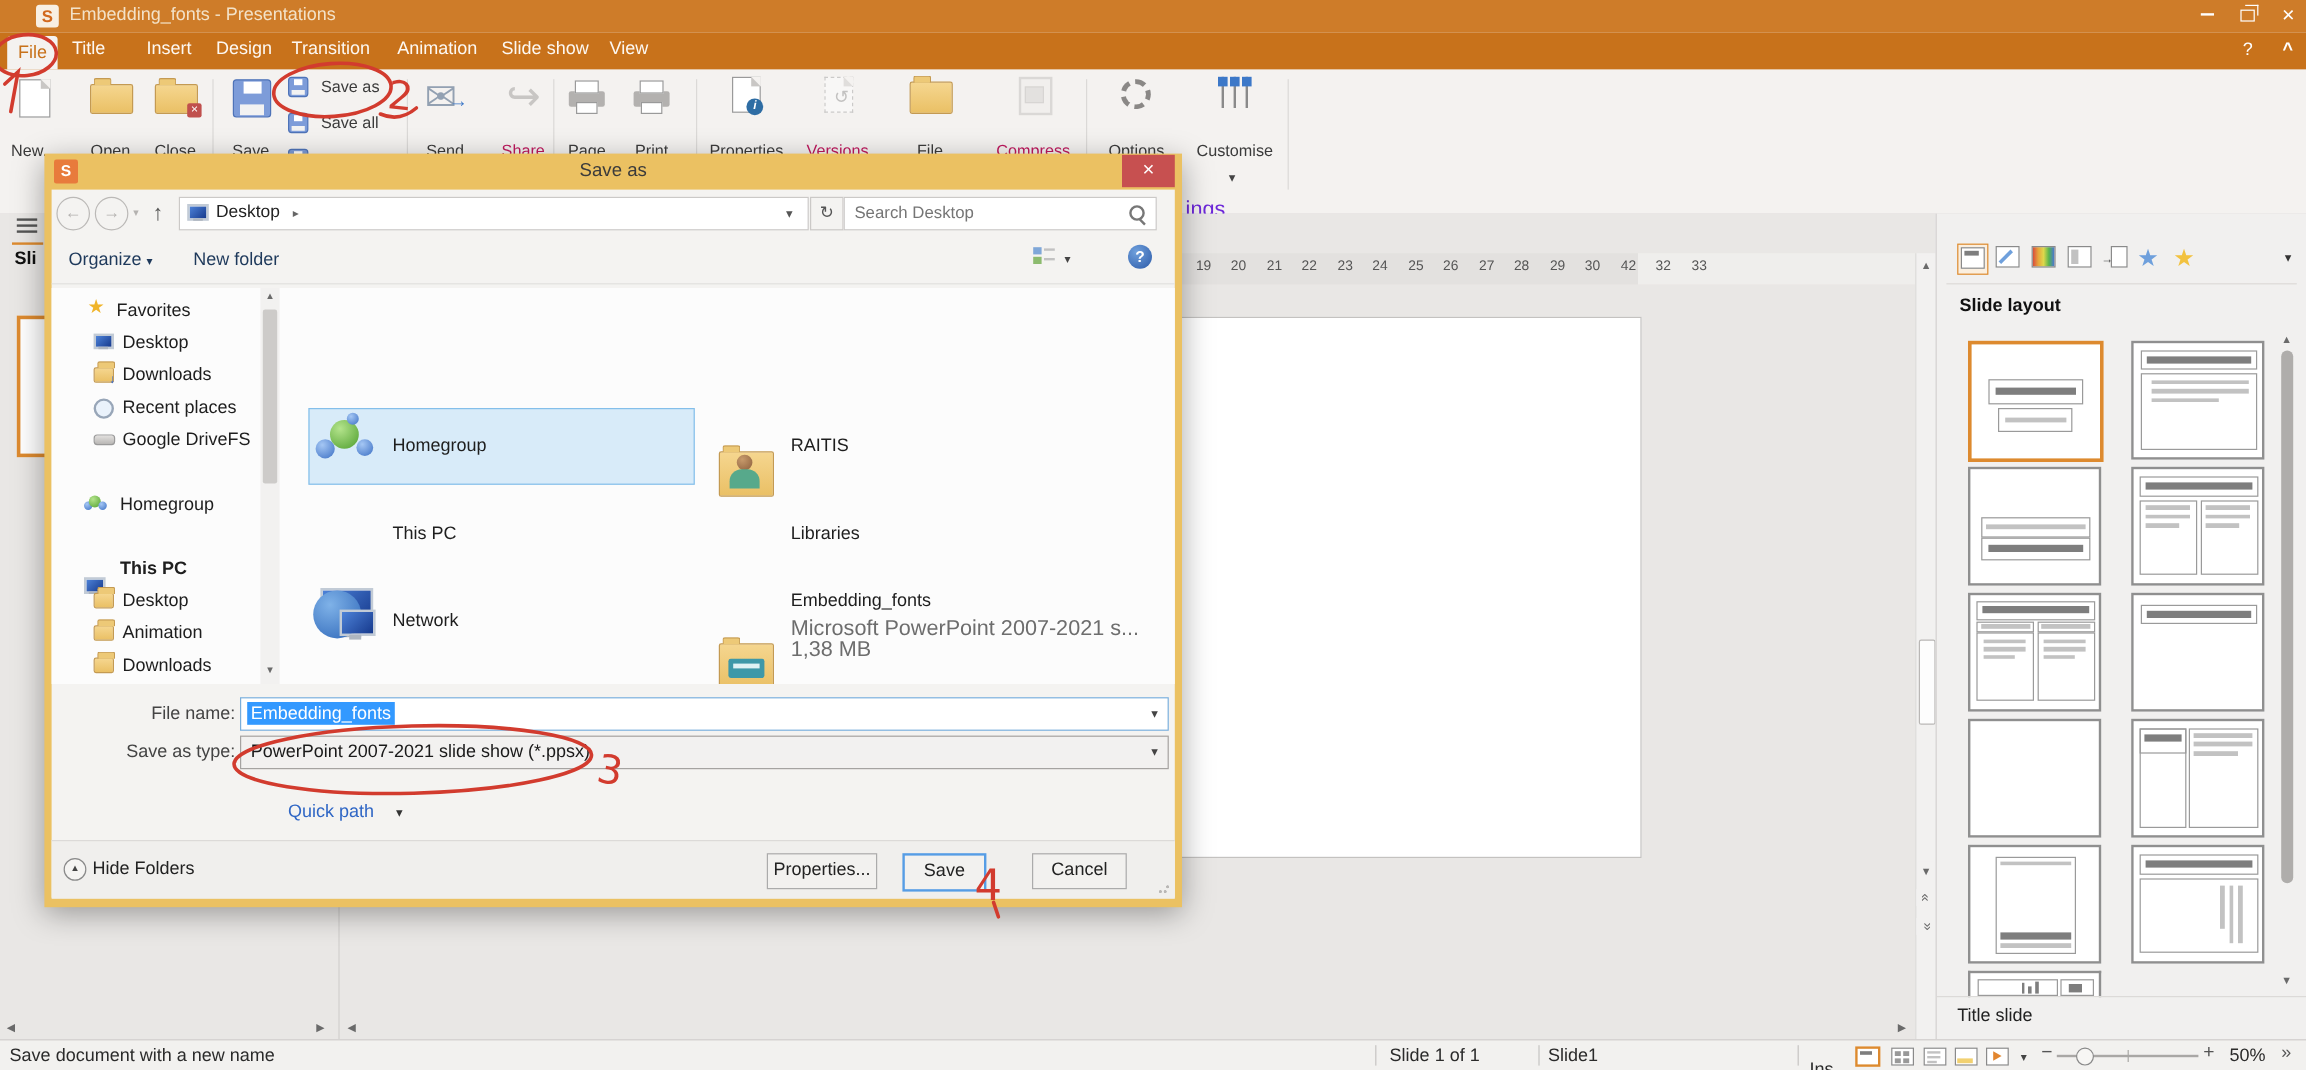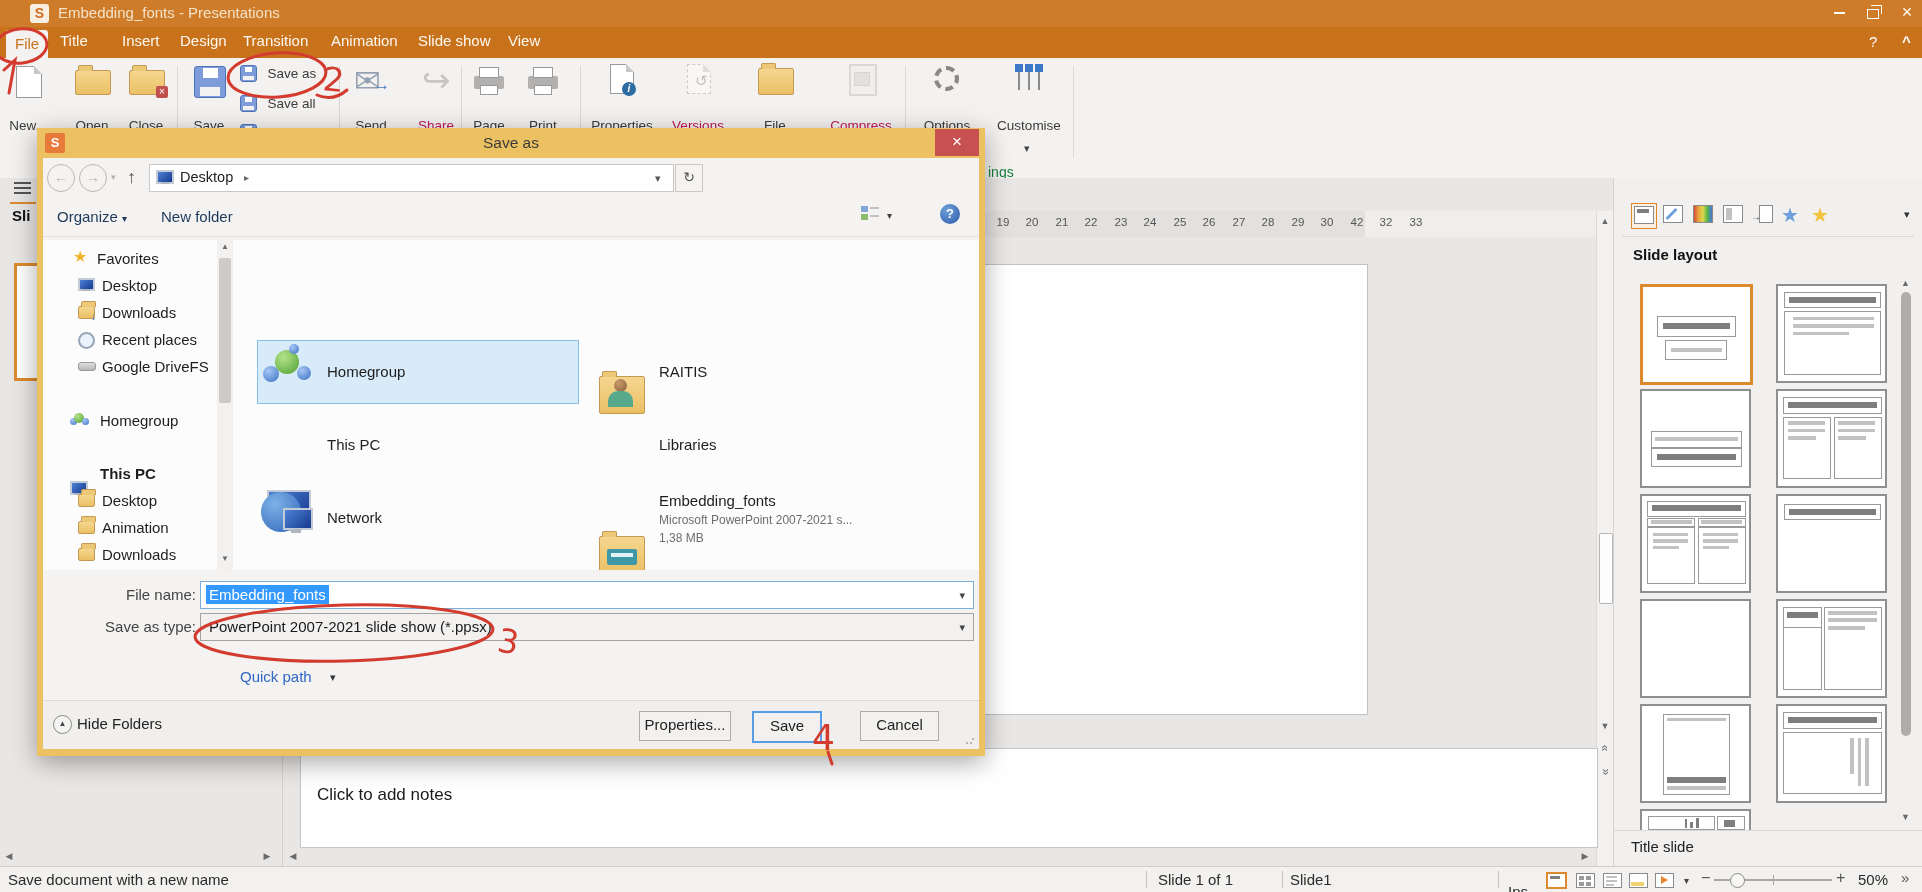--- a/index.html
+++ b/index.html
@@ -16,21 +16,21 @@
   
   .menubar{position:absolute;left:0;top:27px;width:1922px;height:31px;background:#C8721B}
   .menuitem{position:absolute;top:5px;color:#FDF8F2;font-size:15px}
   .menuitem.active{background:#F4F2F0;color:#C8721B;border-radius:3px 3px 0 0;top:3px;height:28px;line-height:28px;padding:0 9px}
   .menuicon{position:absolute;top:6px;color:#fff;font-size:15px}
   
   .ribbon{position:absolute;left:0;top:58px;width:1922px;height:120px;background:#F4F2F0;border-bottom:1px solid #D9D7D5}
   .rlabel{position:absolute;top:60px;font-size:13.5px;color:#3B3B3B;text-align:center;width:80px}
   .rlabel.dis{color:#be185d}
   .rsep{position:absolute;top:8px;width:1px;height:92px;background:#DBD9D7}
-  .grouplabel{position:absolute;top:106px;font-size:14px;color:#15803d}
+  .grouplabel{position:absolute;top:106px;font-size:18px;color:#6d28d9}
   .icon-page{background:#fff;border:1px solid #9a9a9a;position:relative}
   .icon-page::before{content:"";position:absolute;right:-1px;top:-1px;border-style:solid;border-width:0 8px 8px 0;border-color:#F4F2F0 #F4F2F0 #C9C7C5 #C9C7C5}
   .icon-folder{background:linear-gradient(#F5D68F,#EAC065);border:1px solid #C49A52;border-radius:2px;position:relative}
   .icon-folder::before{content:"";position:absolute;top:-6px;left:2px;width:13px;height:5px;background:#EDC977;border:1px solid #C49A52;border-bottom:none;border-radius:2px 2px 0 0}
   .badge-x{position:absolute;right:-4px;bottom:-4px;width:12px;height:12px;background:#C0504D;color:#fff;font-size:10px;line-height:12px;text-align:center;border-radius:2px}
   .floppy{background:#7D9CD9;border:1px solid #4E73B8;border-radius:3px;position:relative}
   .floppy::before{content:"";position:absolute;top:1px;left:25%;width:50%;height:34%;background:#fff}
   .floppy::after{content:"";position:absolute;bottom:1px;left:16%;width:68%;height:30%;background:#F2F2F2}
   .printer{width:30px;height:13px;background:#B3B1AF;border-radius:2px;position:relative}
   .printer::before{content:"";position:absolute;top:-9px;left:5px;width:18px;height:9px;background:#fff;border:1px solid #9a9a9a}
@@ -87,21 +87,21 @@
   .searchbox input{position:absolute;left:6px;top:3px;width:220px;border:none;outline:none;font-size:14px;font-family:"Liberation Sans",sans-serif;color:#333;background:transparent}
   .mag{position:absolute;right:9px;top:6px;width:9px;height:9px;border:2px solid #777;border-radius:50%}
   .mag::after{content:"";position:absolute;left:8px;top:9px;width:2px;height:6px;background:#777;transform:rotate(-45deg)}
   .dtool{position:absolute;font-size:15px;color:#1E395B}
   .helpc{position:absolute;width:20px;height:20px;border-radius:50%;background:radial-gradient(circle at 35% 30%,#6FA0DC,#2C5AA8);color:#fff;font-size:13px;font-weight:bold;text-align:center;line-height:20px}
   .content{position:absolute;left:0;top:82px;width:936px;height:330px;background:#FCFCFC;overflow:hidden}
   .titem{position:absolute;font-size:15px;color:#1E1E1E;white-space:nowrap}
   .tico{position:absolute;width:17px;height:15px}
   .treescroll{position:absolute;left:174px;top:0;width:16px;height:330px;background:#F2F1F0}
   .flabel{position:absolute;font-size:15px;color:#1E1E1E}
-  .fsub{position:absolute;font-size:12px;color:#6D6D6D}
+  .fsub{position:absolute;font-size:18px;color:#6D6D6D}
   .selrect{position:absolute;left:214px;top:100px;width:320px;height:62px;background:#D8EBF9;border:1px solid #84BFEA}
   .frow{position:absolute;font-size:15px;color:#444}
   .combo{position:absolute;height:26px;font-size:15px;line-height:26px}
   .cchev{position:absolute;right:8px;top:0;color:#444;font-size:11px}
   .dbottom{position:absolute;left:0;top:542px;width:936px;height:48px;background:#F0EFED;border-top:1px solid #DCDAD8}
   .dbtn{position:absolute;top:10px;height:28px;background:#F2F1EF;border:1px solid #ABABAB;font-size:15px;color:#222;text-align:center;line-height:26px}
   .grip{position:absolute;right:4px;bottom:4px;width:10px;height:10px;background:
     radial-gradient(circle at 2px 8px,#B9B7B5 1px,transparent 1.5px),
     radial-gradient(circle at 6px 8px,#B9B7B5 1px,transparent 1.5px),
     radial-gradient(circle at 8px 4px,#B9B7B5 1px,transparent 1.5px)}
@@ -260,23 +260,20 @@
       </div>
 
       <div class="vscroll">
         <div class="sbtn" style="top:2px">▲</div>
         <div class="vthumb" style="top:322px;height:69px"></div>
         <div class="sbtn" style="top:507px">▼</div>
         <div class="sbtn" style="top:529px;transform:rotate(90deg);font-size:12px">«</div>
         <div class="sbtn" style="top:553px;transform:rotate(-90deg);font-size:12px">«</div>
       </div>
 
-      <div class="notes">
-        <div style="position:absolute;left:16px;top:36px;font-size:17px;color:#1a1a1a">Click to add notes</div>
-      </div>
 
       <div class="hbar" style="left:4px;width:1310px">
         <div class="hbtn" style="left:0">◀</div>
         <div class="hbtn" style="left:1292px">▶</div>
       </div>
     </div>
 
     <div class="hbar" style="left:0;width:280px">
       <div class="hbtn" style="left:2px">◀</div>
       <div class="hbtn" style="left:260px">▶</div>
@@ -480,20 +477,24 @@
       <div class="addrbar">
         <div class="mon" style="left:6px;top:5px;width:18px;height:15px">
             <div class="scr" style="left:0;top:0;width:14px;height:10px"></div>
             <div class="std" style="left:5px;top:12px;width:8px;height:2px"></div>
           </div>
         <div class="abs" style="left:30px;top:4px;font-size:14.5px;color:#222">Desktop</div>
         <div class="abs" style="left:94px;top:7px;font-size:10px;color:#666">▸</div>
         <div class="abs" style="left:505px;top:7px;font-size:11px;color:#555">▾</div>
       </div>
       <div class="navcirc" style="left:632px;top:6px;border-radius:0;border:1px solid #CBC9C7;color:#555"><span>↻</span></div>
+      <div class="searchbox">
+        <input placeholder="Search Desktop" style="">
+        <div class="mag"></div>
+      </div>
 
       <div class="dtool" style="left:14px;top:50px"><span>Organize</span> <span style="font-size:10px">▾</span></div>
       <div class="dtool" style="left:118px;top:50px">New folder</div>
       <div class="abs" style="left:818px;top:48px;width:18px;height:15px">
         <div class="bd" style="left:0;top:0;width:7px;height:6px;background:#7FA7D8"></div>
           <div class="bl" style="left:9px;top:1px;width:9px;height:2px"></div>
         <div class="bd" style="left:0;top:8px;width:7px;height:6px;background:#8CBB6E"></div>
           <div class="bl" style="left:9px;top:9px;width:9px;height:2px"></div>
       </div>
       <div class="abs" style="left:844px;top:52px;font-size:10px;color:#444">▾</div>

